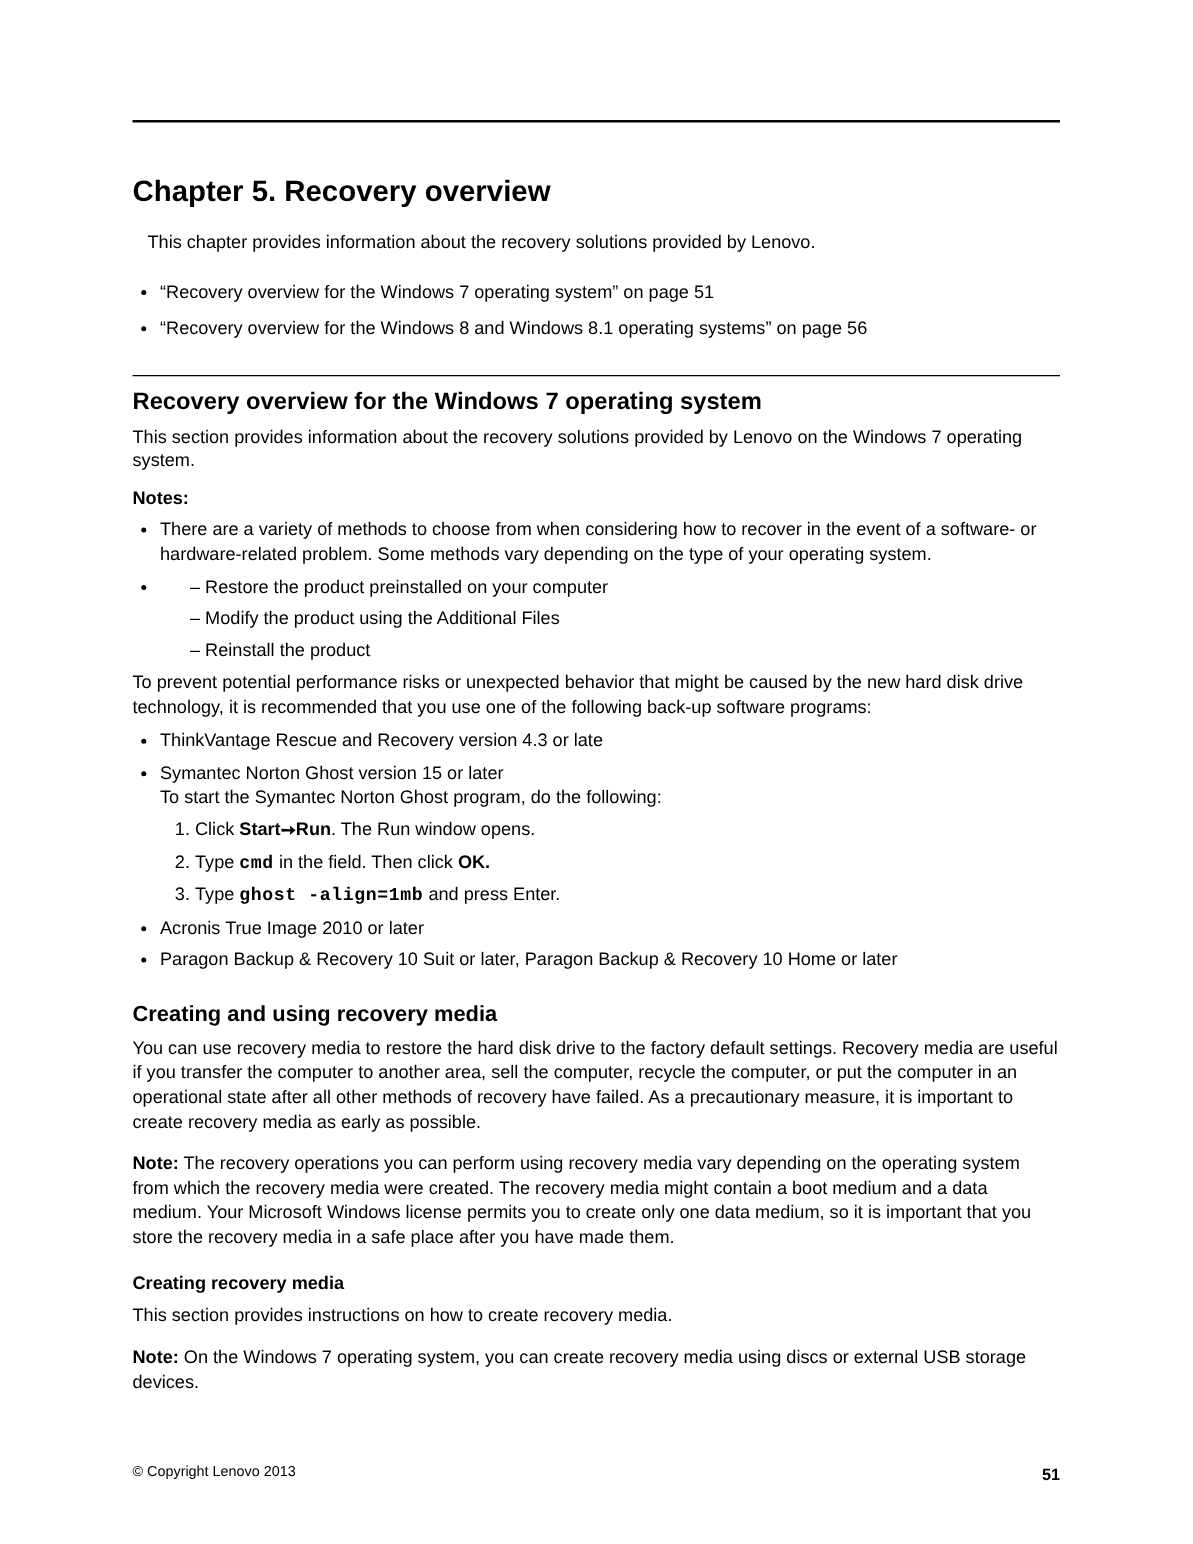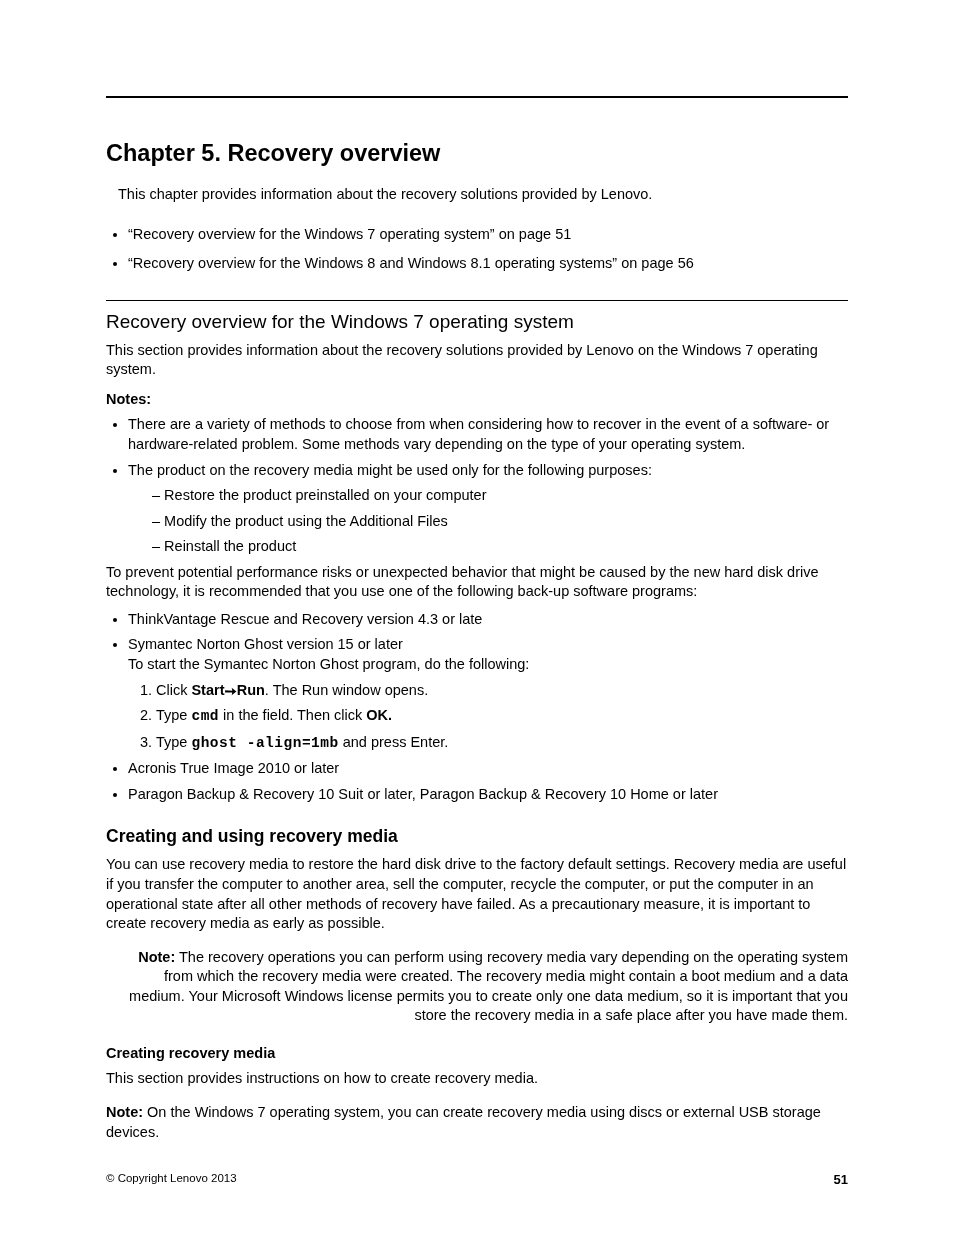--- a/index.html
+++ b/index.html
@@ -27,21 +27,21 @@
     margin-top: 26px;
     margin-bottom: 10px;
   }
   h1.chapter-title {
     font-size: 23.5px;
     font-weight: bold;
     margin: 0 0 18px 0;
   }
   h2.section-title {
     font-size: 19px;
-    font-weight: normal;
+    font-weight: bold;
     margin: 4px 0 8px 0;
   }
   h3.subsection-title {
     font-size: 17.5px;
     font-weight: bold;
     margin: 22px 0 8px 0;
   }
   p { margin: 0 0 8px 0; line-height: 1.35; }
   p.intro { margin: 0 0 20px 12px; }
   .notes-label { font-weight: bold; margin: 10px 0 6px 0; }
@@ -87,21 +87,20 @@
 
   <h2 class="section-title">Recovery overview for the Windows 7 operating system</h2>
 
   <p>This section provides information about the recovery solutions provided by Lenovo on the Windows 7 operating system.</p>
 
   <p class="notes-label">Notes:</p>
 
   <ul class="bul1">
     <li>There are a variety of methods to choose from when considering how to recover in the event of a software- or hardware-related problem. Some methods vary depending on the type of your operating system.</li>
     <li>
-      <span>The product on the recovery media might be used only for the following purposes:</span>
       <ul class="dash">
         <li>Restore the product preinstalled on your computer</li>
         <li>Modify the product using the Additional Files</li>
         <li>Reinstall the product</li>
       </ul>
     </li>
   </ul>
 
   <p class="para-after-list">To prevent potential performance risks or unexpected behavior that might be caused by the new hard disk drive technology, it is recommended that you use one of the following back-up software programs:</p>
 
@@ -123,21 +122,21 @@
       </ol>
     </li>
     <li>Acronis True Image 2010 or later</li>
     <li>Paragon Backup &amp; Recovery 10 Suit or later, Paragon Backup &amp; Recovery 10 Home or later</li>
   </ul>
 
   <h3 class="subsection-title">Creating and using recovery media</h3>
 
   <p>You can use recovery media to restore the hard disk drive to the factory default settings. Recovery media are useful if you transfer the computer to another area, sell the computer, recycle the computer, or put the computer in an operational state after all other methods of recovery have failed. As a precautionary measure, it is important to create recovery media as early as possible.</p>
 
-  <p style="margin-top:14px;text-align:right;">
+  <p style="margin-top:14px;">
     <span class="b">Note:</span><span> The recovery operations you can perform using recovery media vary depending on the operating system from which the recovery media were created. The recovery media might contain a boot medium and a data medium. Your Microsoft Windows license permits you to create only one data medium, so it is important that you store the recovery media in a safe place after you have made them.</span>
   </p>
 
   <p class="sub-h4">Creating recovery media</p>
 
   <p>This section provides instructions on how to create recovery media.</p>
 
   <p style="margin-top:14px;">
     <span class="b">Note:</span><span> On the Windows 7 operating system, you can create recovery media using discs or external USB storage devices.</span>
   </p>

